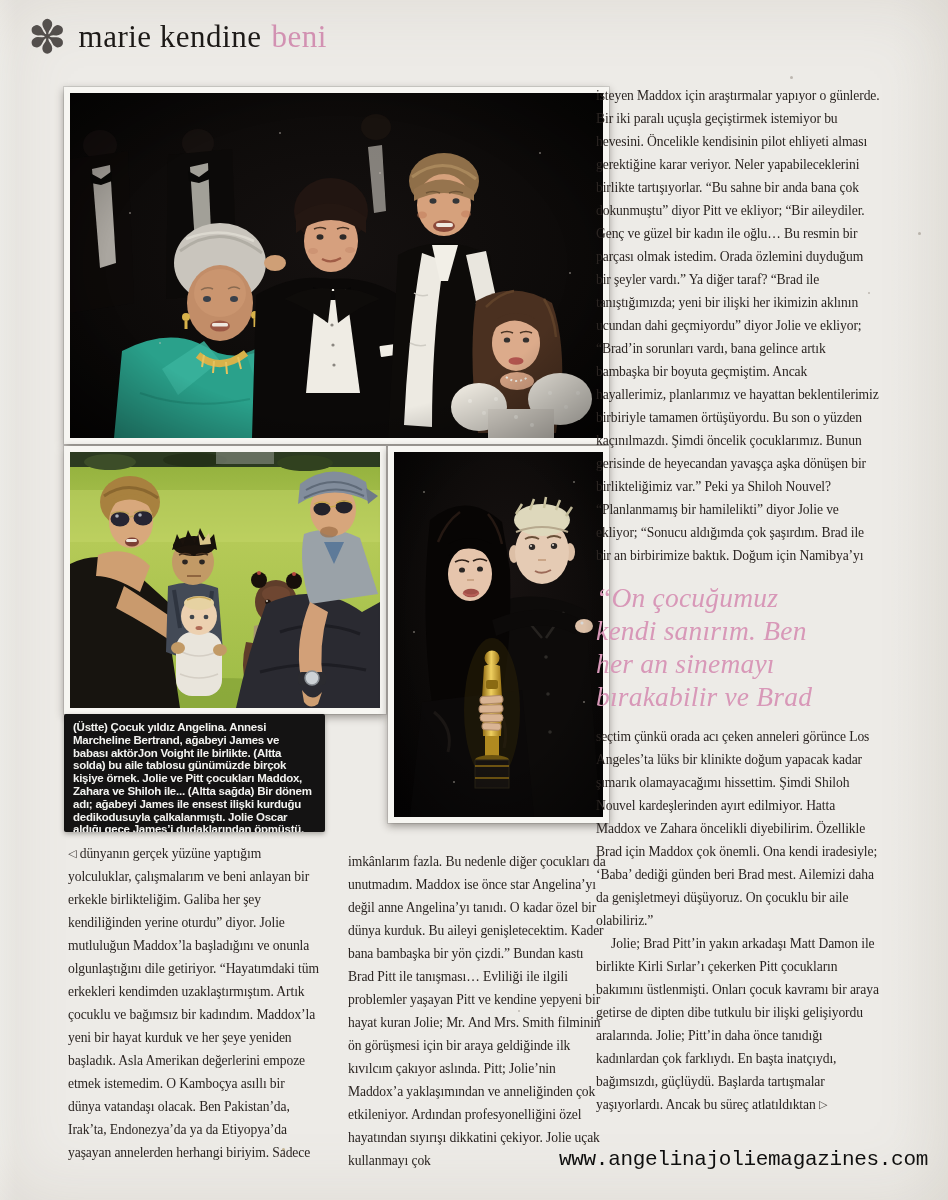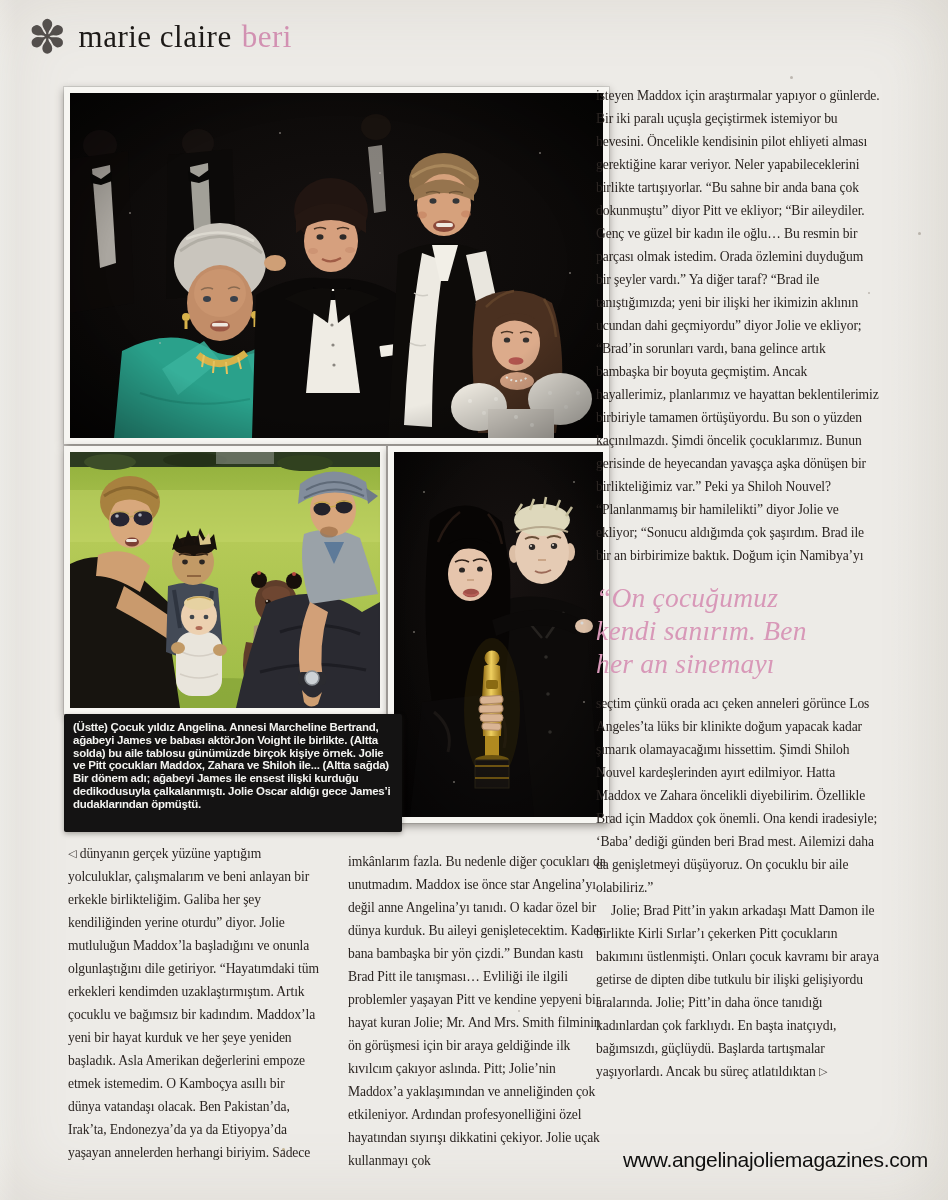--- a/index.html
+++ b/index.html
@@ -20,21 +20,21 @@
   .brand{font-size:31px; color:#1b1816; letter-spacing:.5px;}
   .brand-accent{color:#d492b4; margin-left:10px;}
 
   
   .photo{position:absolute; background:#000; border:6px solid #f7f6f2;
          box-shadow:0 3px 8px rgba(45,38,30,.45), 0 0 0 1px rgba(0,0,0,.10);}
   .photo svg{display:block;}
 
   
   .caption-box{
-    position:absolute; left:64px; top:714px; width:338px; height:118px; box-sizing:border-box;
+    position:absolute; left:64px; top:714px; width:261px; height:118px; box-sizing:border-box;
     background:#141313; color:#f3f3f0; padding:7px 9px 5px; border-radius:2px;
     font-family:"Liberation Sans",sans-serif; font-weight:bold;
     font-size:11.5px; line-height:12.8px; letter-spacing:-.25px; overflow:hidden;
     box-shadow:0 2px 5px rgba(40,35,30,.35);
   }
 
   
   .col{position:absolute; color:#2b2522; font-size:13.6px; line-height:23px; letter-spacing:-.1px;}
   .col p{margin:0;}
   #col-left{left:68px; top:842px; width:252px;}
@@ -43,31 +43,31 @@
   .cont-marker{font-family:"DejaVu Sans",sans-serif; font-size:11px; color:#3c3734; vertical-align:1px;}
   .indent{text-indent:15px;}
   .pull-quote{
     margin:14px 0 12px; color:#d898b8; font-style:italic;
     font-size:27.5px; line-height:33px; letter-spacing:.2px;
   }
   .pull-quote span{display:block;}
 
   
   .page-number{position:absolute; left:66px; top:1217px; font-size:15px; color:#2c2824; letter-spacing:1px;}
-  .website{position:absolute; right:20px; top:1148px; font-family:Liberation Sans, sans-serif;
+  .website{position:absolute; right:20px; top:1148px; font-family:Liberation Mono, monospace;
            font-size:21px; color:#0d0d0d; letter-spacing:-.3px;}
 </style>
 </head>
 <body>
 
 <div id="page">
 
   <div class="masthead">
     <span class="flower">✽</span>
-    <span class="brand"><span>marie claire</span><span class="brand-accent">beri</span></span>
+    <span class="brand"><span>marie kendine</span><span class="brand-accent">beni</span></span>
   </div>
 
   <div class="speck" style="left:790px;top:76px;width:3px;height:3px;"></div>
   <div class="speck" style="left:352px;top:170px;width:2px;height:2px;"></div>
   <div class="speck" style="left:918px;top:232px;width:3px;height:3px;"></div>
   <div class="speck" style="left:868px;top:292px;width:2px;height:2px;"></div>
   <div class="speck" style="left:282px;top:1148px;width:3px;height:3px;background:rgba(150,120,60,.5);"></div>
   <div class="speck" style="left:518px;top:1010px;width:2px;height:2px;"></div>
 
   <div class="photo" style="left:64px;top:87px;width:533px;height:345px;">
@@ -402,20 +402,21 @@
   <div class="col" id="col-mid">
     <p>imkânlarım fazla. Bu nedenle diğer çocukları da unutmadım. Maddox ise önce star Angelina’yı değil anne Angelina’yı tanıdı. O kadar özel bir dünya kurduk. Bu aileyi genişletecektim. Kader bana bambaşka bir yön çizdi.” Bundan kastı Brad Pitt ile tanışması… Evliliği ile ilgili problemler yaşayan Pitt ve kendine yepyeni bir hayat kuran Jolie; Mr. And Mrs. Smith filminin ön görüşmesi için bir araya geldiğinde ilk kıvılcım çakıyor aslında. Pitt; Jolie’nin Maddox’a yaklaşımından ve anneliğinden çok etkileniyor. Ardından profesyonelliğini özel hayatından sıyırışı dikkatini çekiyor. Jolie uçak kullanmayı çok</p>
   </div>
 
   <div class="col" id="col-right">
     <p>isteyen Maddox için araştırmalar yapıyor o günlerde. Bir iki paralı uçuşla geçiştirmek istemiyor bu hevesini. Öncelikle kendisinin pilot ehliyeti alması gerektiğine karar veriyor. Neler yapabileceklerini birlikte tartışıyorlar. “Bu sahne bir anda bana çok dokunmuştu” diyor Pitt ve ekliyor; “Bir aileydiler. Genç ve güzel bir kadın ile oğlu… Bu resmin bir parçası olmak istedim. Orada özlemini duyduğum bir şeyler vardı.” Ya diğer taraf? “Brad ile tanıştığımızda; yeni bir ilişki her ikimizin aklının ucundan dahi geçmiyordu” diyor Jolie ve ekliyor; “Brad’in sorunları vardı, bana gelince artık bambaşka bir boyuta geçmiştim. Ancak hayallerimiz, planlarımız ve hayattan beklentilerimiz birbiriyle tamamen örtüşüyordu. Bu son o yüzden kaçınılmazdı. Şimdi öncelik çocuklarımız. Bunun gerisinde de heyecandan yavaşça aşka dönüşen bir birlikteliğimiz var.” Peki ya Shiloh Nouvel? “Planlanmamış bir hamilelikti” diyor Jolie ve ekliyor; “Sonucu aldığımda çok şaşırdım. Brad ile bir an birbirimize baktık. Doğum için Namibya’yı</p>
     <div class="pull-quote">
       <span>“On çocuğumuz</span>
       <span>kendi sanırım. Ben</span>
       <span>her an sinemayı</span>
+      <span>bırakabilir ve Brad</span>
     </div>
     <p>seçtim çünkü orada acı çeken anneleri görünce Los Angeles’ta lüks bir klinikte doğum yapacak kadar şımarık olamayacağımı hissettim. Şimdi Shiloh Nouvel kardeşlerinden ayırt edilmiyor. Hatta Maddox ve Zahara öncelikli diyebilirim. Özellikle Brad için Maddox çok önemli. Ona kendi iradesiyle; ‘Baba’ dediği günden beri Brad mest. Ailemizi daha da genişletmeyi düşüyoruz. On çocuklu bir aile olabiliriz.”</p>
     <p class="indent"><span>Jolie; Brad Pitt’in yakın arkadaşı Matt Damon ile birlikte Kirli Sırlar’ı çekerken Pitt çocukların bakımını üstlenmişti. Onları çocuk kavramı bir araya getirse de dipten dibe tutkulu bir ilişki gelişiyordu aralarında. Jolie; Pitt’in daha önce tanıdığı kadınlardan çok farklıydı. En başta inatçıydı, bağımsızdı, güçlüydü. Başlarda tartışmalar yaşıyorlardı. Ancak bu süreç atlatıldıktan</span> <span class="cont-marker">▷</span></p>
   </div>
 
   <div class="page-number">140</div>
   <div class="website">www.angelinajoliemagazines.com</div>
 
 </div>
 

